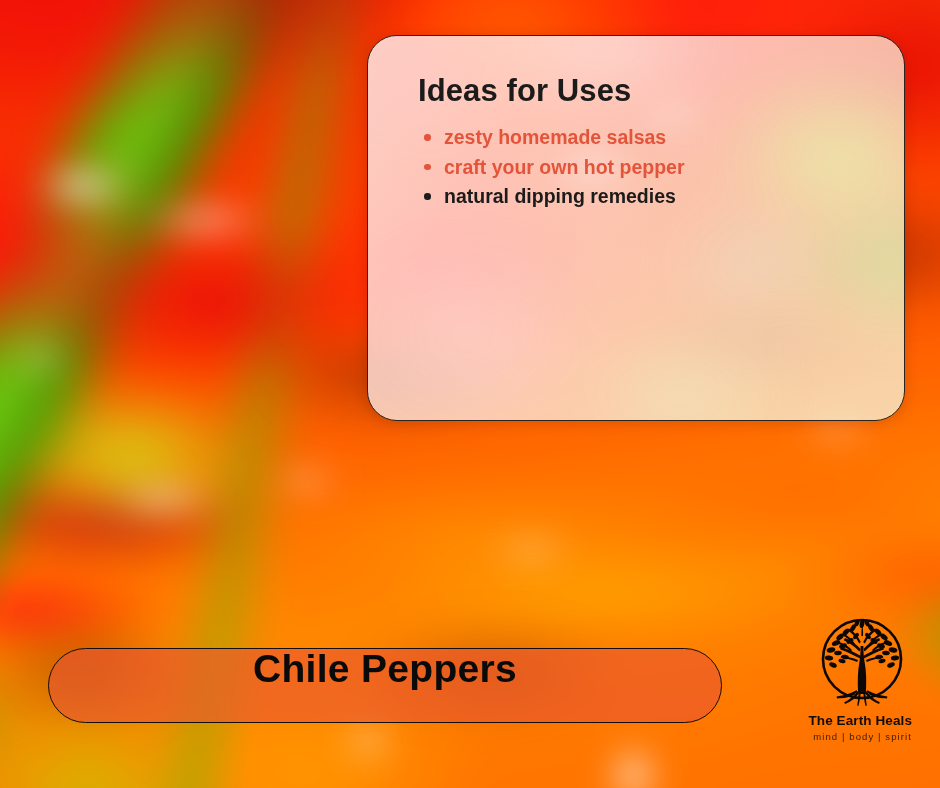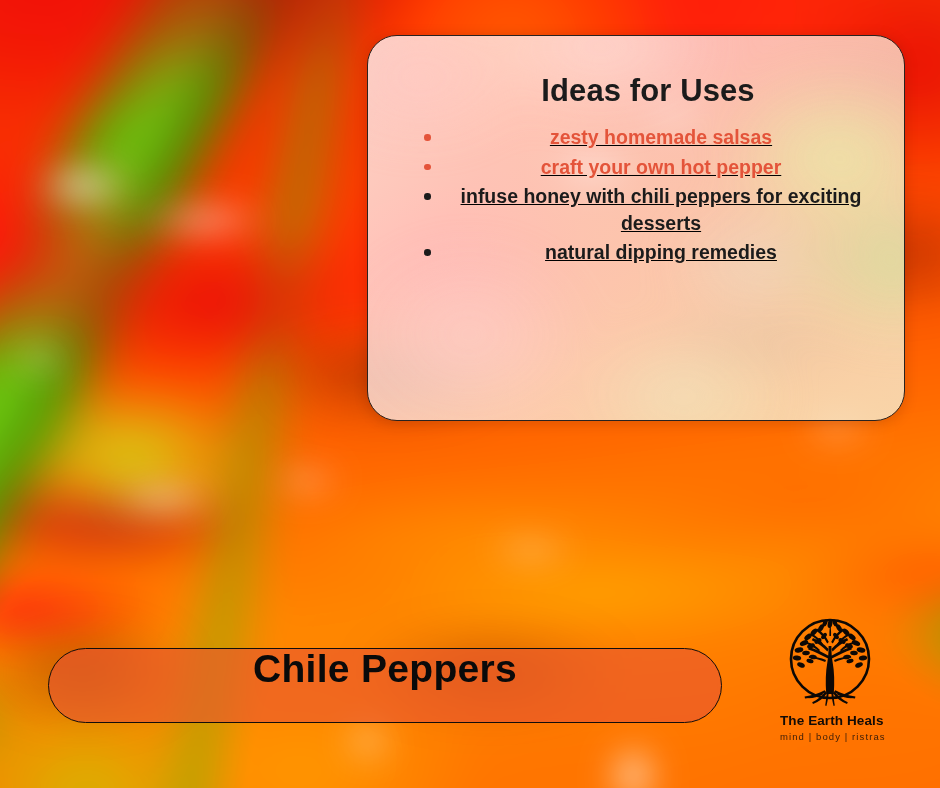--- a/index.html
+++ b/index.html
@@ -130,37 +130,35 @@
       radial-gradient(ellipse 150px 90px at 58% 88%, rgba(236,234,196,.7) 0%, rgba(236,234,196,0) 72%),
       radial-gradient(ellipse 120px 80px at 70% 58%, rgba(226,226,206,.6) 0%, rgba(226,226,206,0) 74%);
     filter: blur(26px);
     opacity: .9;
     pointer-events: none;
   }
   .card-inner {
     position: relative;
     z-index: 2;
     padding: 38px 26px 0 50px;
-    text-align: center;
   }
 
   .card-title {
     font-size: 31px;
     font-weight: bold;
     color: #1b1b1b;
     letter-spacing: .1px;
     margin: 0 0 16px 0;
     line-height: 1.1;
   }
 
   .uses-list {
     list-style: none;
     margin: 0;
     padding: 0;
-    text-decoration: underline;
   }
   .uses-list li {
     position: relative;
     padding-left: 26px;
     margin-bottom: 3px;
     font-size: 19.5px;
     font-weight: bold;
     line-height: 1.36;
     color: #1b1b1b;
   }
@@ -201,21 +199,21 @@
 
   
   .logo {
     position: absolute;
     left: 780px;
     top: 612px;
     width: 132px;
     height: 148px;
     display: flex;
     flex-direction: column;
-    align-items: flex-start;
+    align-items: flex-end;
   }
   .logo-mark { width: 100px; height: 100px; display: block; }
   .logo-name {
     font-size: 13.5px;
     font-weight: bold;
     color: #120b06;
     letter-spacing: .1px;
     margin-top: 1px;
     white-space: nowrap;
   }
@@ -241,23 +239,20 @@
 
   <div class="info-card">
     <div class="card-inner">
       <h1 class="card-title">Ideas for Uses</h1>
       <ul class="uses-list">
         <li class="accent">
           <span>zesty homemade salsas</span>
         </li>
         <li class="accent">
           <span>craft your own hot pepper</span>
-        </li>
-        <li>
-          <span>infuse honey with chili peppers for exciting desserts</span>
         </li>
         <li>
           <span>natural dipping remedies</span>
         </li>
       </ul>
     </div>
   </div>
 
   <div class="title-banner">
     <span class="title-banner-text">Chile Peppers</span>
@@ -323,16 +318,16 @@
         <path d="M54 80 C60 84 67 85.5 75 86.5 L75.4 84.6 C68 83.4 61.4 81.6 55.4 78.2 Z"></path>
         <path d="M47 81 C44 86 39 89.5 33 92 L32.2 90.2 C37.4 87.8 41.6 84.6 45.2 79.8 Z"></path>
         <path d="M53 81 C56 86 61 89.5 67 92 L67.8 90.2 C62.6 87.8 58.4 84.6 54.8 79.8 Z"></path>
         <path d="M48.6 82 C48 87 47.4 90.5 46.4 94 L45.2 93.6 C45.8 90 46.2 86.6 46.6 81.8 Z"></path>
         <path d="M51.4 82 C52 87 52.6 90.5 53.6 94 L54.8 93.6 C54.2 90 53.8 86.6 53.4 81.8 Z"></path>
         <path d="M43 82.5 C38 85 33.5 86 28.5 86.2 L28.4 84.8 C33 84.4 37.6 83.4 42.2 81.2 Z"></path>
         <path d="M57 82.5 C62 85 66.5 86 71.5 86.2 L71.6 84.8 C67 84.4 62.4 83.4 57.8 81.2 Z"></path>
       </g>
     </svg>
     <div class="logo-name">The Earth Heals</div>
-    <div class="logo-tagline">mind  |  body  |  ristras</div>
+    <div class="logo-tagline">mind  |  body  |  spirit</div>
   </div>
 
 </div>
 
 </body></html>

